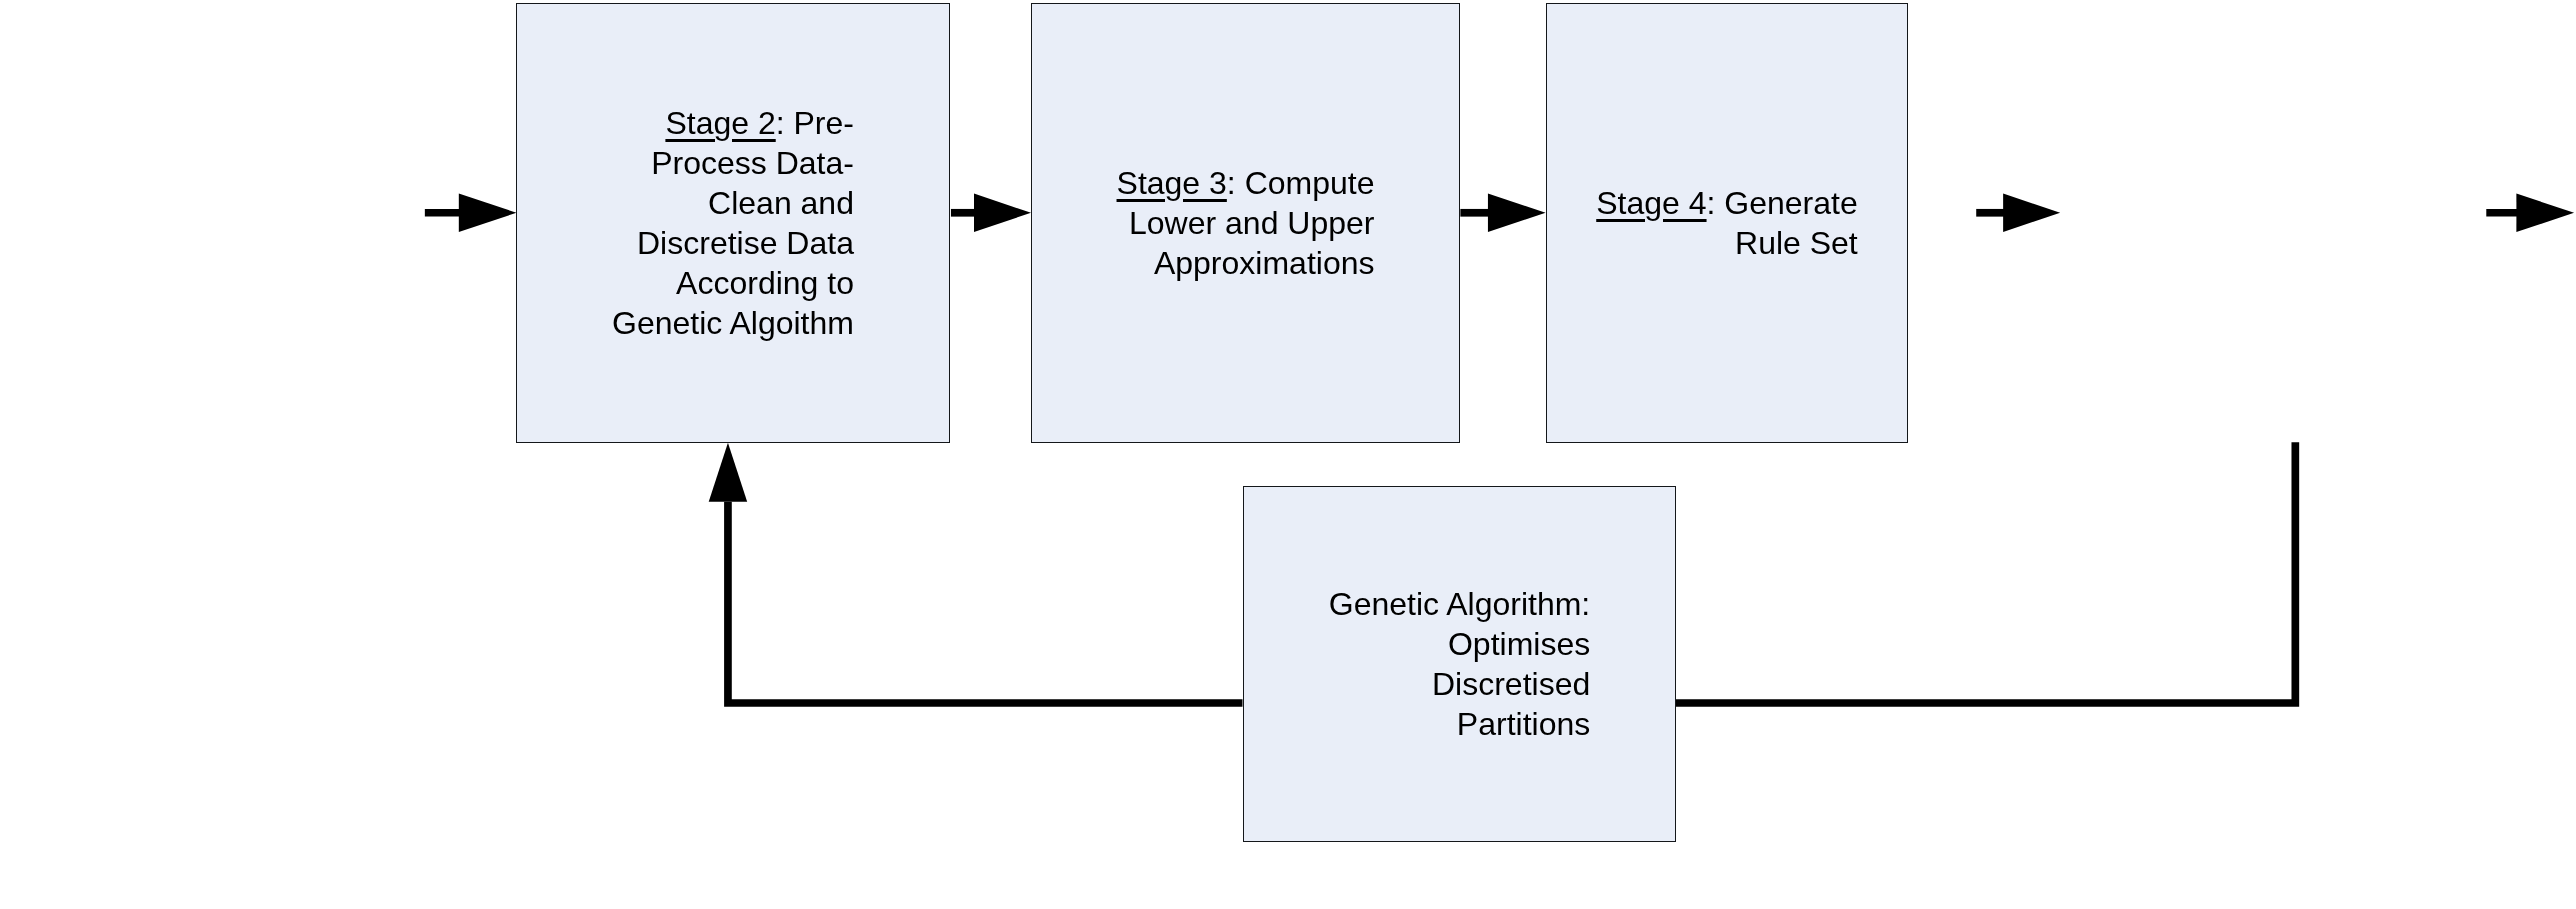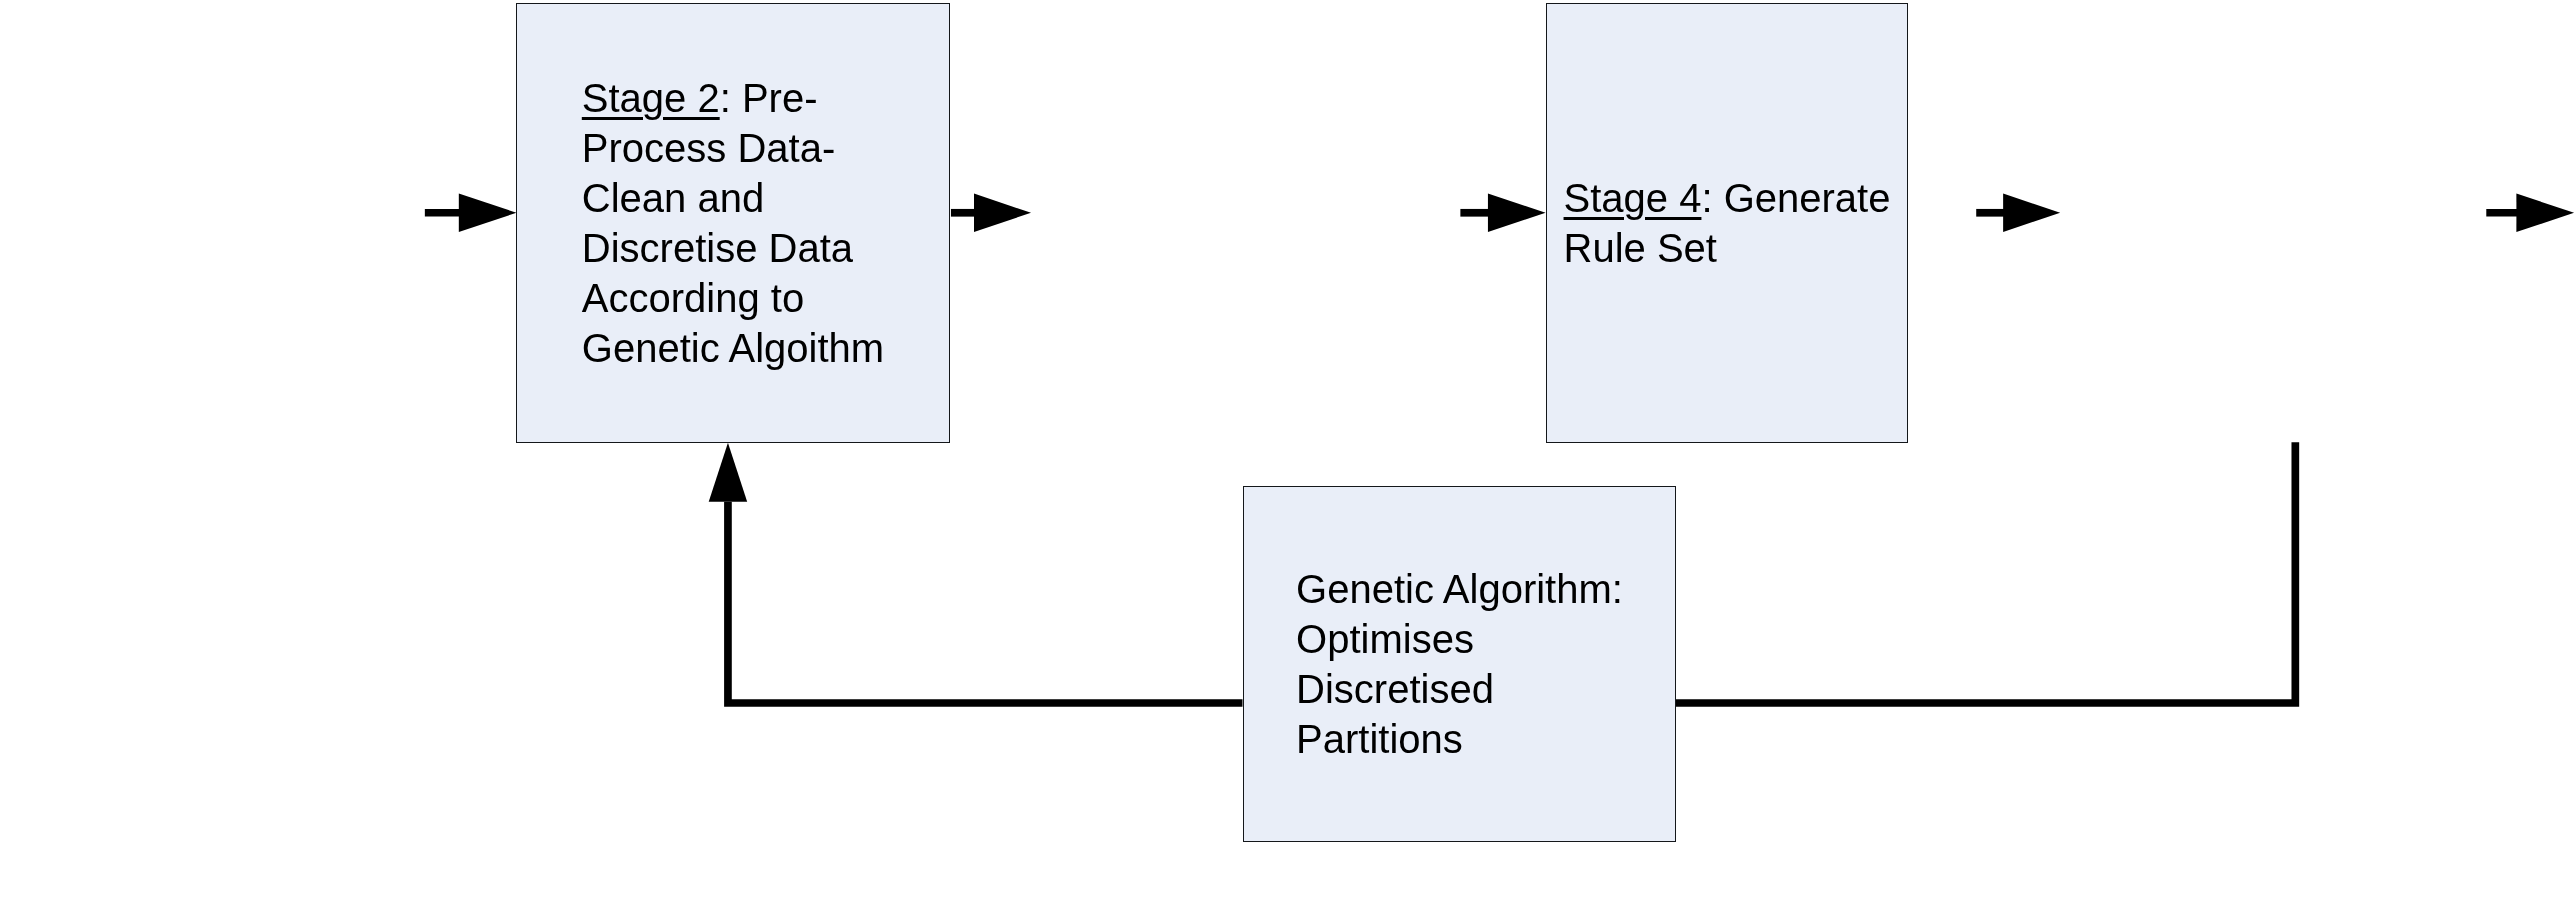--- a/index.html
+++ b/index.html
@@ -26,24 +26,24 @@
   .box {
     position: absolute;
     background: #e9eef8;
     border: 1.9px solid #14171a;
     box-sizing: border-box;
     display: flex;
     align-items: center;
     justify-content: center;
   }
   .label {
-    font-size: 40px;
+    font-size: 32px;
     line-height: 1.25;
     color: #000000;
-    text-align: left;
+    text-align: right;
     white-space: pre-line;
     padding: 0 5.1px;
   }
   .u {
     text-decoration: underline;
     text-decoration-thickness: 2.6px;
     text-underline-offset: 5.1px;
   }
 </style>
 </head>
@@ -84,20 +84,25 @@
 
   <div class="box" style="left: 516px; top: 3.2px; width: 434px; height: 440px; background: rgb(233, 238, 248); border-color: rgb(20, 23, 26);">
     <div class="label" style="color: rgb(0, 0, 0);"><span class="u">Stage 2</span><span>: Pre-
 Process Data-
 Clean and
 Discretise Data
 According to
 Genetic Algoithm</span></div>
   </div>
 
+  <div class="box" style="left: 1031px; top: 2.6px; width: 429px; height: 440px; background: rgb(233, 238, 248); border-color: rgb(20, 23, 26);">
+    <div class="label" style="color: rgb(0, 0, 0);"><span class="u">Stage 3</span><span>: Compute
+Lower and Upper
+Approximations</span></div>
+  </div>
 
   <div class="box" style="left: 1546px; top: 2.6px; width: 362px; height: 440px; background: rgb(233, 238, 248); border-color: rgb(20, 23, 26);">
     <div class="label" style="color: rgb(0, 0, 0);"><span class="u">Stage 4</span><span>: Generate
 Rule Set</span></div>
   </div>
 
 
   <div class="box" style="left: 1243px; top: 486px; width: 433px; height: 356px; background: rgb(233, 238, 248); border-color: rgb(20, 23, 26);">
     <div class="label" style="color: rgb(0, 0, 0);">Genetic Algorithm:
 Optimises

